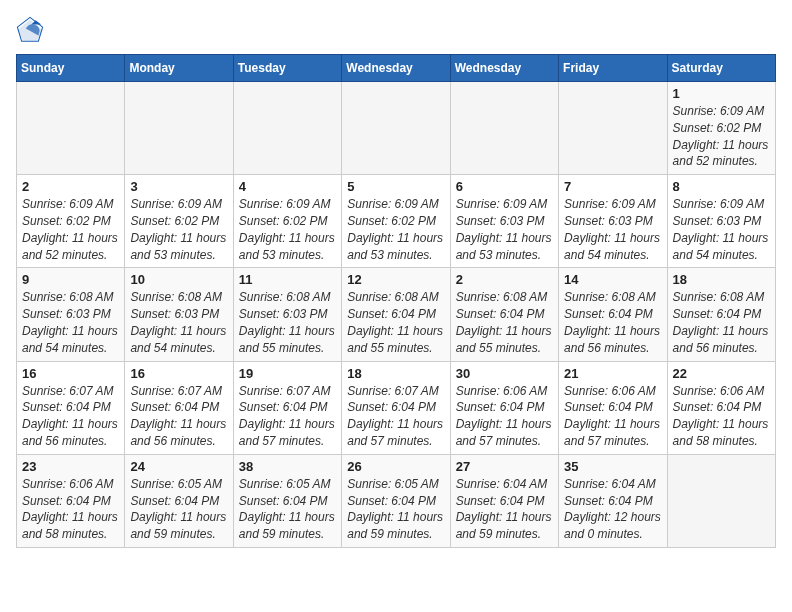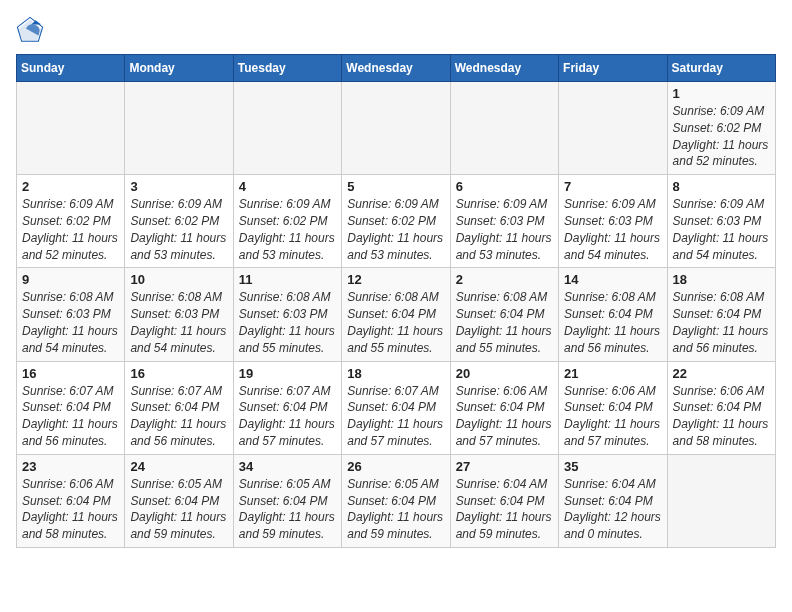--- a/index.html
+++ b/index.html
@@ -246,21 +246,21 @@
 Sunset: 6:04 PM
 Daylight: 11 hours and 57 minutes.</div>
         </td>
         <td>
           <span class="day-num">18</span>
           <div class="day-info" style="white-space: pre-line;">Sunrise: 6:07 AM
 Sunset: 6:04 PM
 Daylight: 11 hours and 57 minutes.</div>
         </td>
         <td>
-          <span class="day-num">20</span>
+          <span class="day-num">30</span>
           <div class="day-info" style="white-space: pre-line;">Sunrise: 6:06 AM
 Sunset: 6:04 PM
 Daylight: 11 hours and 57 minutes.</div>
         </td>
         <td>
           <span class="day-num">21</span>
           <div class="day-info" style="white-space: pre-line;">Sunrise: 6:06 AM
 Sunset: 6:04 PM
 Daylight: 11 hours and 57 minutes.</div>
         </td>
@@ -278,21 +278,21 @@
 Sunset: 6:04 PM
 Daylight: 11 hours and 58 minutes.</div>
         </td>
         <td>
           <span class="day-num">24</span>
           <div class="day-info" style="white-space: pre-line;">Sunrise: 6:05 AM
 Sunset: 6:04 PM
 Daylight: 11 hours and 59 minutes.</div>
         </td>
         <td>
-          <span class="day-num">34</span>
+          <span class="day-num">38</span>
           <div class="day-info" style="white-space: pre-line;">Sunrise: 6:05 AM
 Sunset: 6:04 PM
 Daylight: 11 hours and 59 minutes.</div>
         </td>
         <td>
           <span class="day-num">26</span>
           <div class="day-info" style="white-space: pre-line;">Sunrise: 6:05 AM
 Sunset: 6:04 PM
 Daylight: 11 hours and 59 minutes.</div>
         </td>

